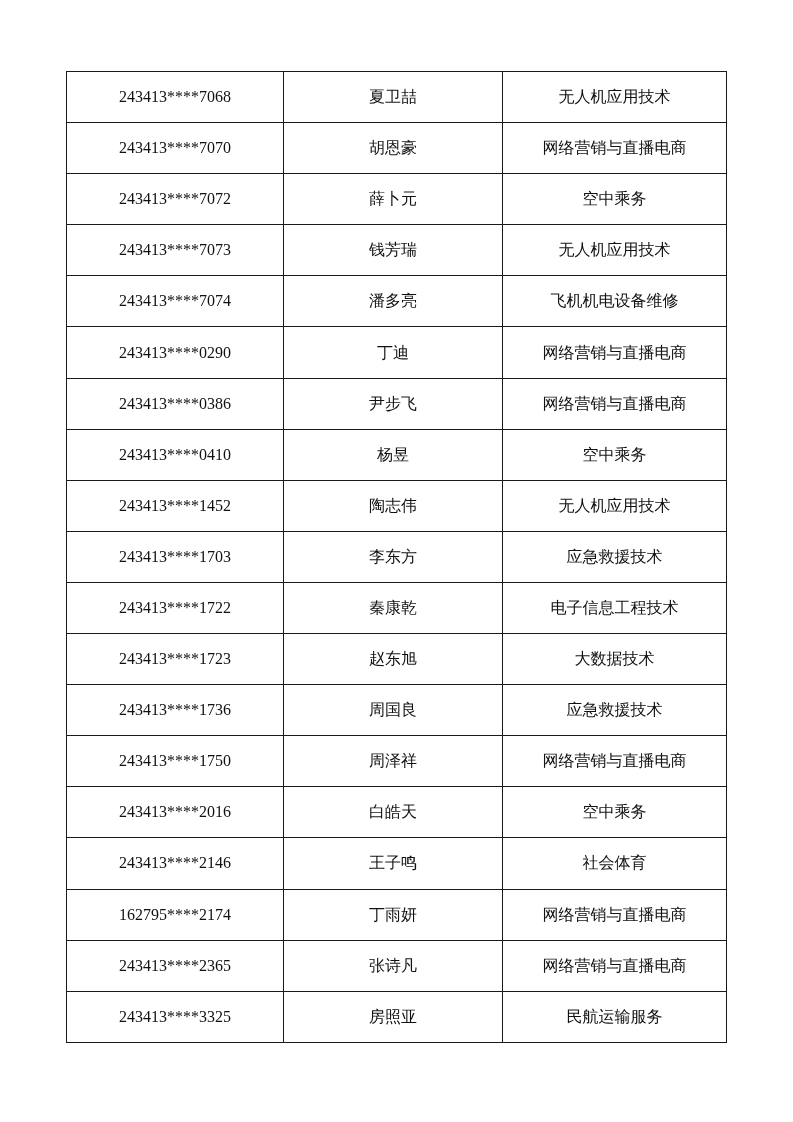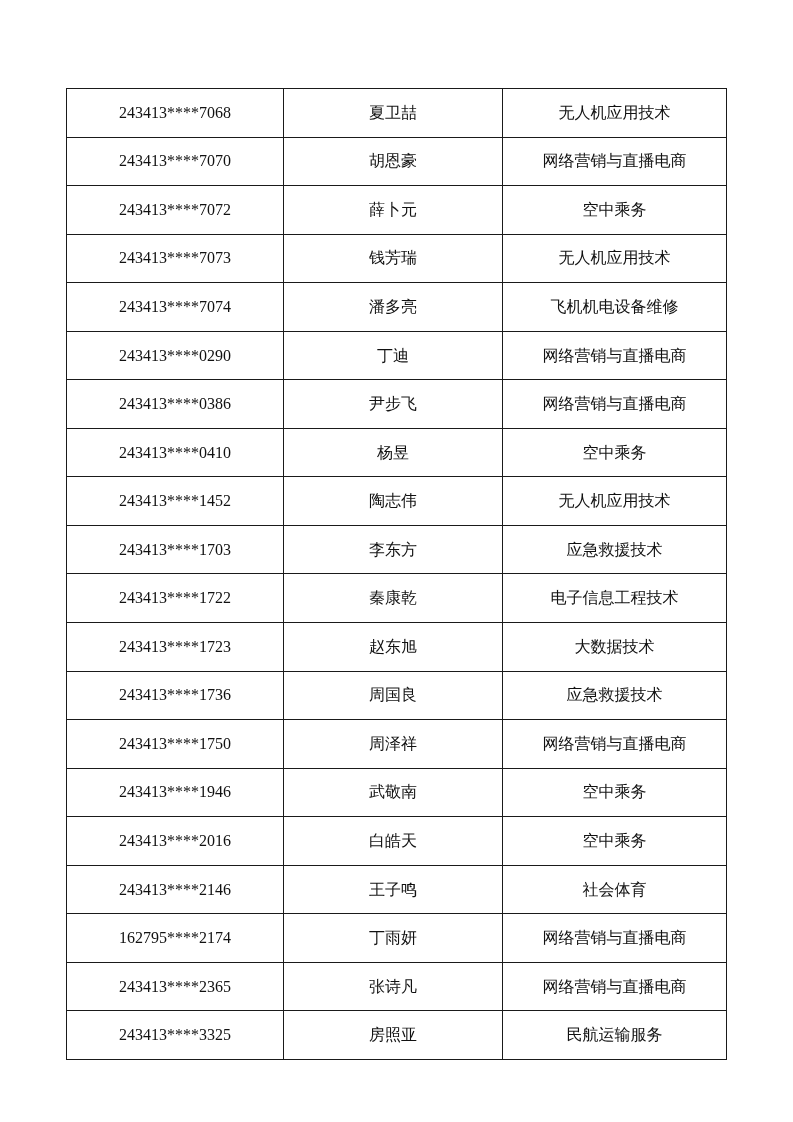--- a/index.html
+++ b/index.html
@@ -12,21 +12,21 @@
     width: 793px;
     height: 1122px;
     background: #ffffff;
     overflow: hidden;
     font-family: "Liberation Serif", "DejaVu Serif", serif;
     color: #111111;
   }
   table.roster {
     position: absolute;
     left: 66px;
-    top: 88px;
+    top: 71px;
     width: 660px;
     height: 972px;
     border-collapse: collapse;
     table-layout: fixed;
   }
   table.roster td {
     border: 1.5px solid #1a1a1a;
     text-align: center;
     vertical-align: middle;
     font-size: 16px;
@@ -114,25 +114,20 @@
           <td>243413****1736</td>
           <td>周国良</td>
           <td>应急救援技术</td>
         </tr>
         <tr>
           <td>243413****1750</td>
           <td>周泽祥</td>
           <td>网络营销与直播电商</td>
         </tr>
         <tr>
-          <td>243413****1946</td>
-          <td>武敬南</td>
-          <td>空中乘务</td>
-        </tr>
-        <tr>
           <td>243413****2016</td>
           <td>白皓天</td>
           <td>空中乘务</td>
         </tr>
         <tr>
           <td>243413****2146</td>
           <td>王子鸣</td>
           <td>社会体育</td>
         </tr>
         <tr>

